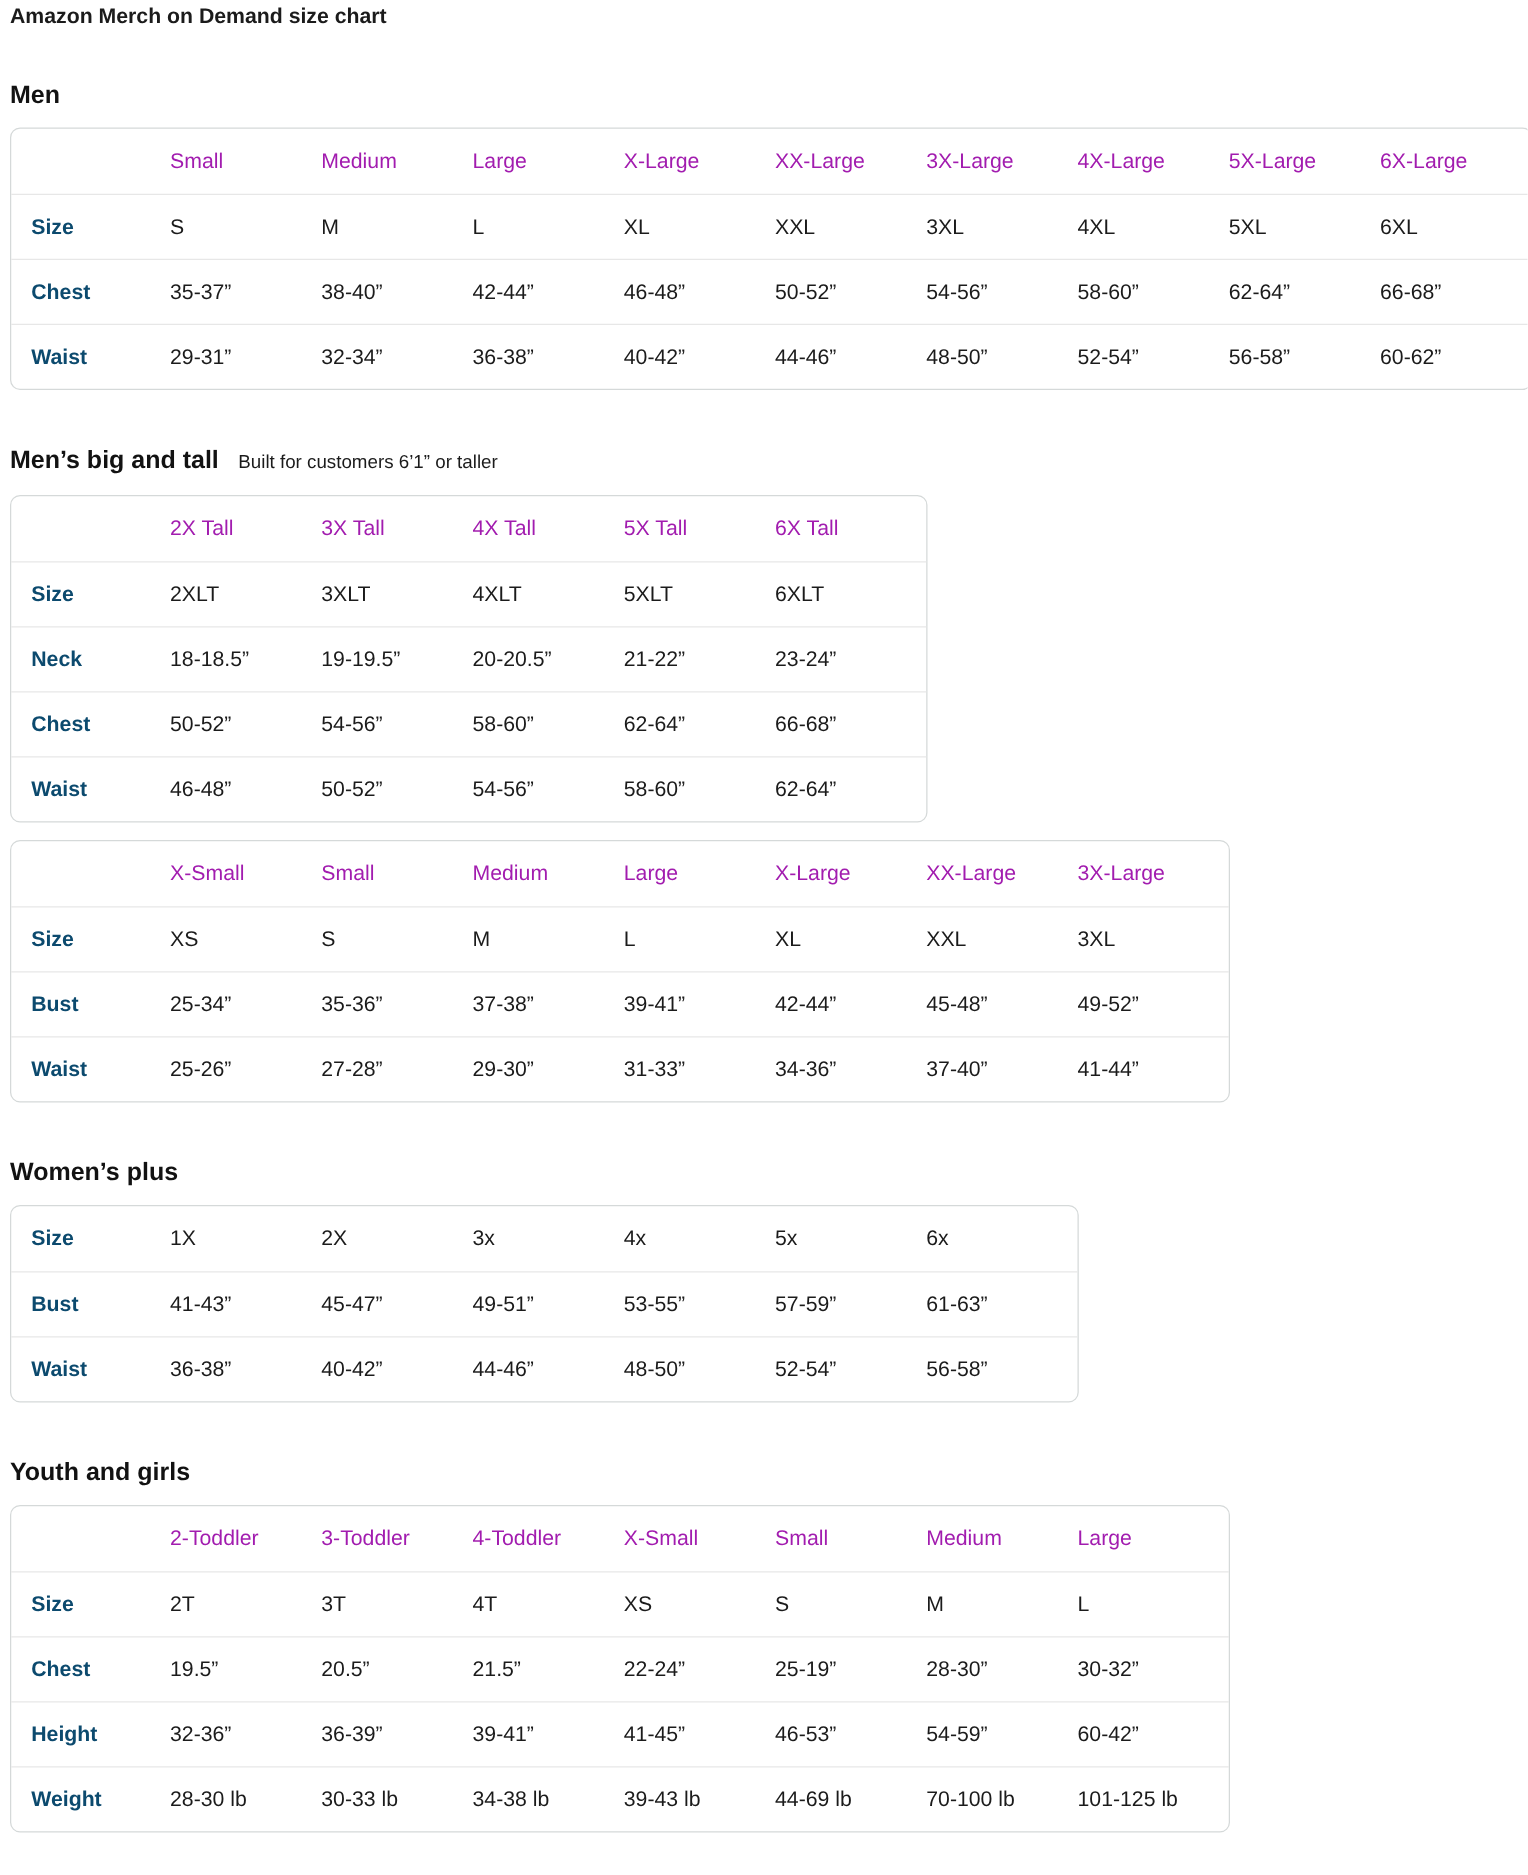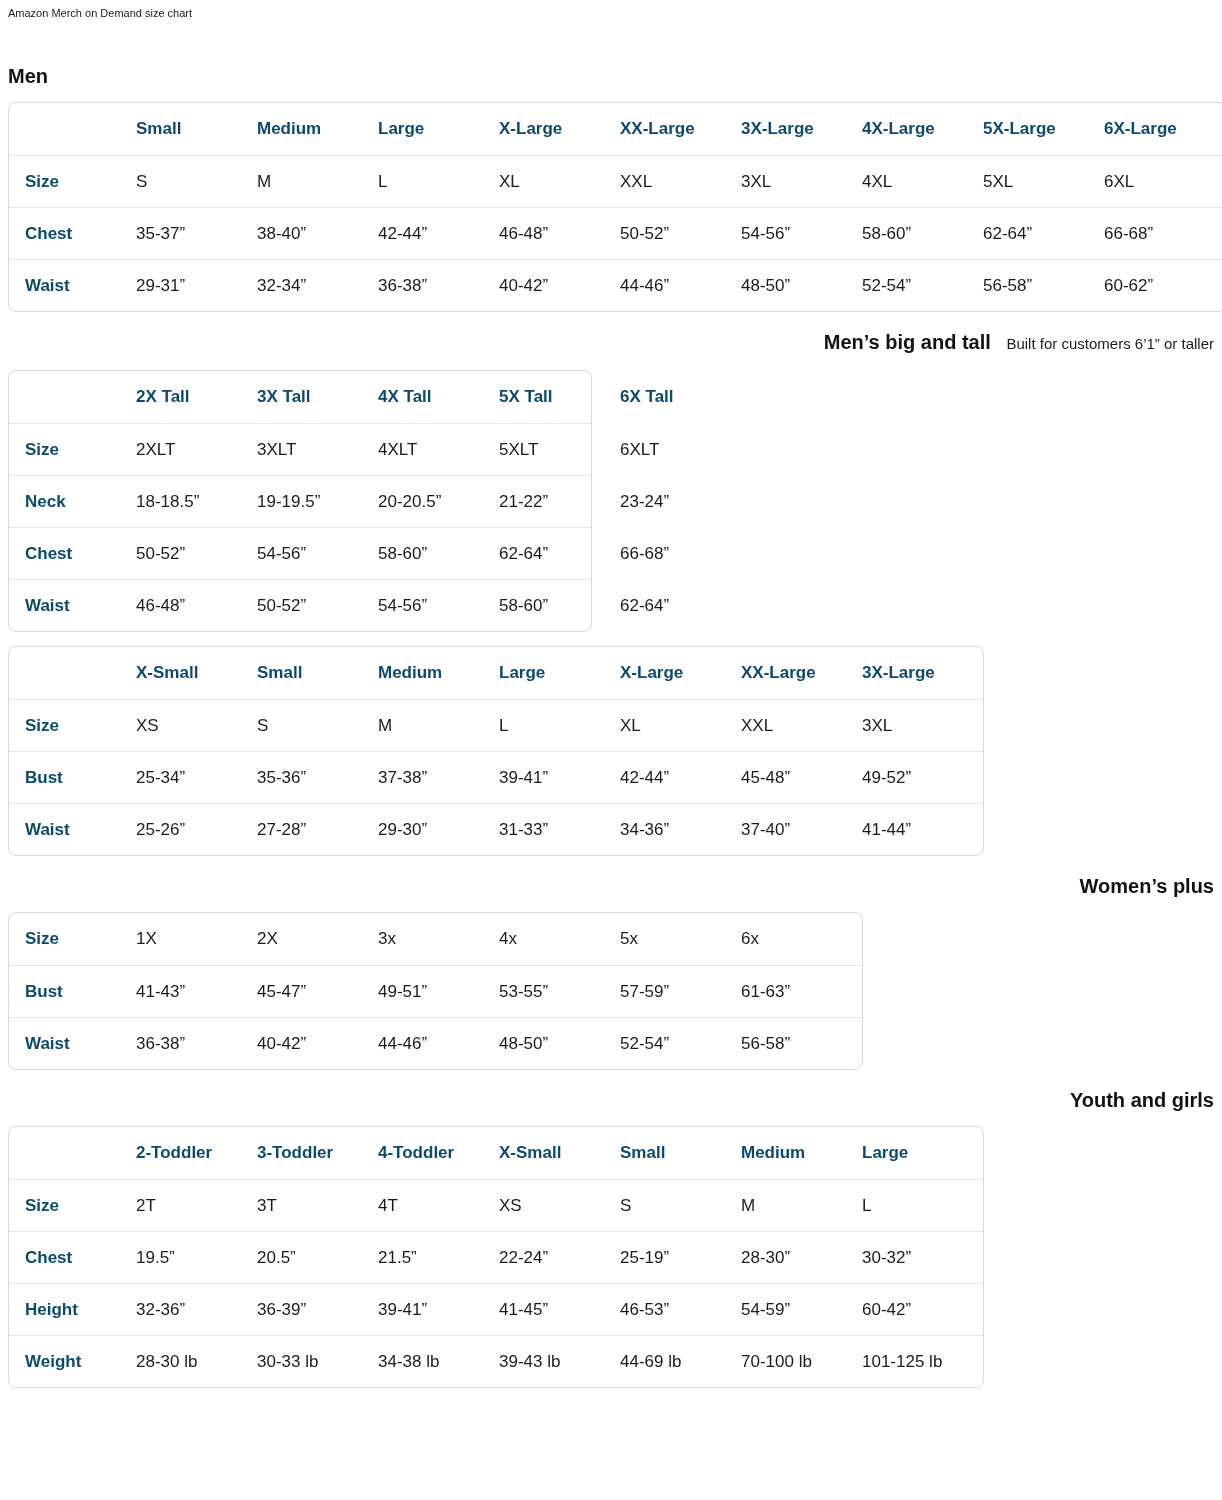--- a/index.html
+++ b/index.html
@@ -12,42 +12,42 @@
     height: 1500px;
     overflow: hidden;
     font-family: "Liberation Sans", sans-serif;
     color: #0f1111;
     -webkit-font-smoothing: antialiased;
   }
   .page {
     padding: 2px 8px 0 8px;
   }
   .page-title {
-    font-size: 11px;
+    font-size: 17px;
     line-height: 22px;
-    font-weight: 400;
+    font-weight: 700;
     color: #1b1b1b;
   }
   .section-heading {
     margin: 0;
     font-size: 20px;
     line-height: 24px;
     font-weight: 700;
     color: #121212;
   }
   .section-heading .subtitle {
     font-size: 15px;
     font-weight: 400;
     margin-left: 10px;
     color: #1b1b1b;
   }
   .section-heading .subtitle:empty { display: none; }
 
   .mt-first { margin-top: 40px; }
-  .mt-sec   { margin-top: 18px; text-align: right; }
+  .mt-sec   { margin-top: 44px; }
 
   .size-table {
     margin-top: 14px;
     border: 1px solid #d5d9d9;
     border-radius: 8px;
     background: #ffffff;
     box-sizing: border-box;
   }
   .t-row {
     display: flex;
@@ -69,22 +69,22 @@
     overflow: visible;
   }
   .t-cell.label {
     width: 127px;
     padding-left: 16px;
     box-sizing: border-box;
     font-weight: 700;
     color: #0c4a6e;
   }
   .t-cell.head {
-    font-weight: 700;
-    color: #0c4a6e;
+    font-weight: 400;
+    color: #a21caf;
   }
 </style>
 </head>
 <body>
 
 <div class="page">
 
   <div class="page-title">Amazon Merch on Demand size chart</div>
 
   <section>
@@ -142,21 +142,21 @@
           <div class="t-cell">60-62”</div>
         </div>
       </div>
   </section>
 
   <section>
     <h2 class="section-heading mt-sec">
       <span>Men’s big and tall</span>
       <span class="subtitle">Built for customers 6’1” or taller</span>
     </h2>
-    <div class="size-table" style="width: 584px;">
+    <div class="size-table" style="width: 734px;">
         <div class="t-row">
           <div class="t-cell label"></div>
           <div class="t-cell head">2X Tall</div>
           <div class="t-cell head">3X Tall</div>
           <div class="t-cell head">4X Tall</div>
           <div class="t-cell head">5X Tall</div>
           <div class="t-cell head">6X Tall</div>
         </div>
         <div class="t-row">
           <div class="t-cell label">Size</div>

